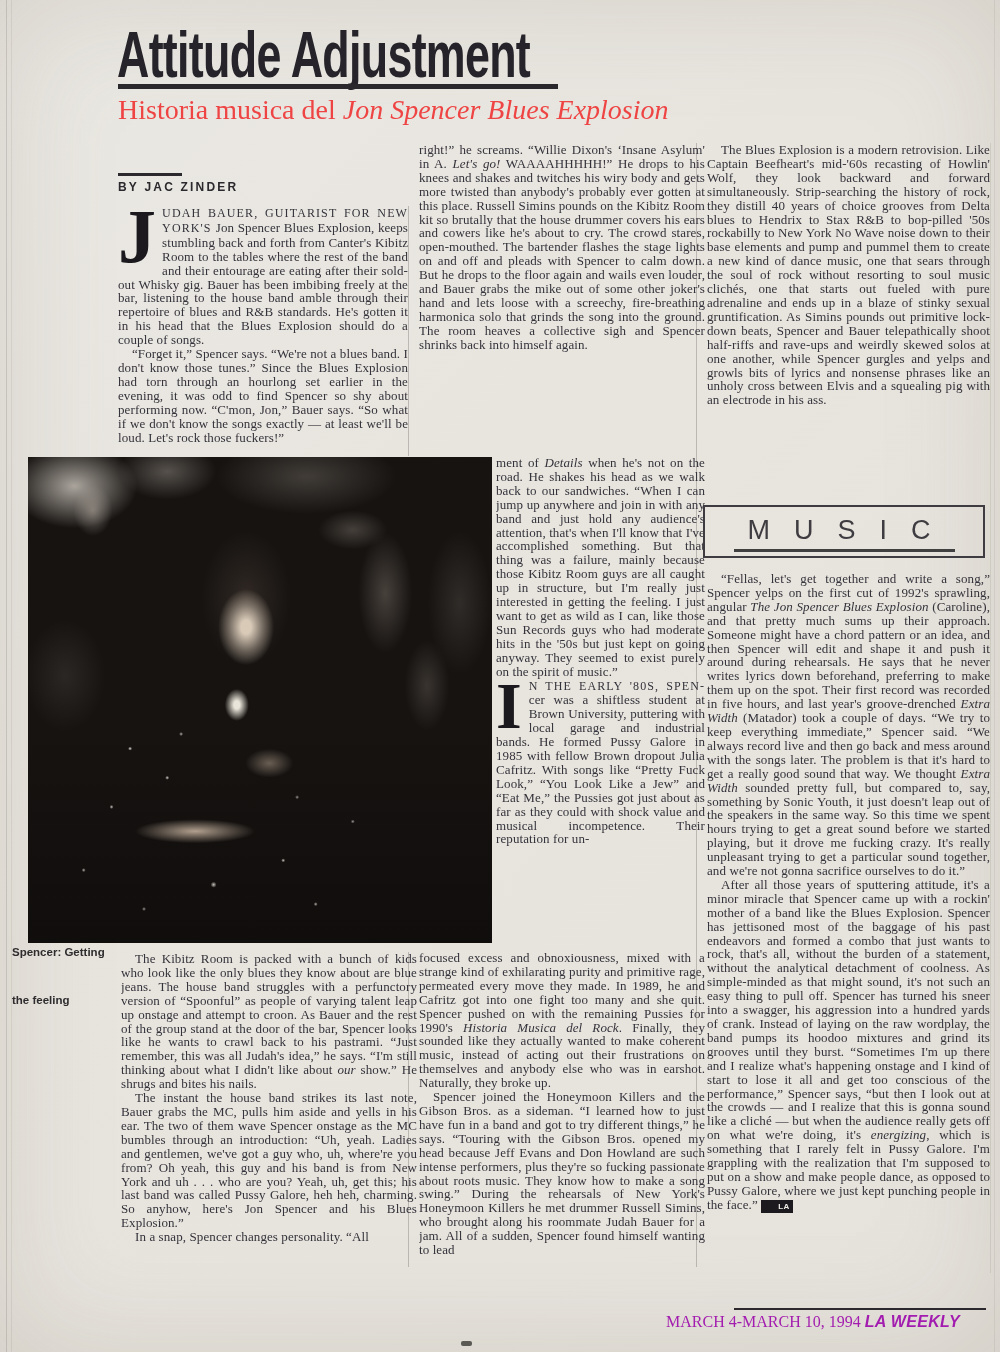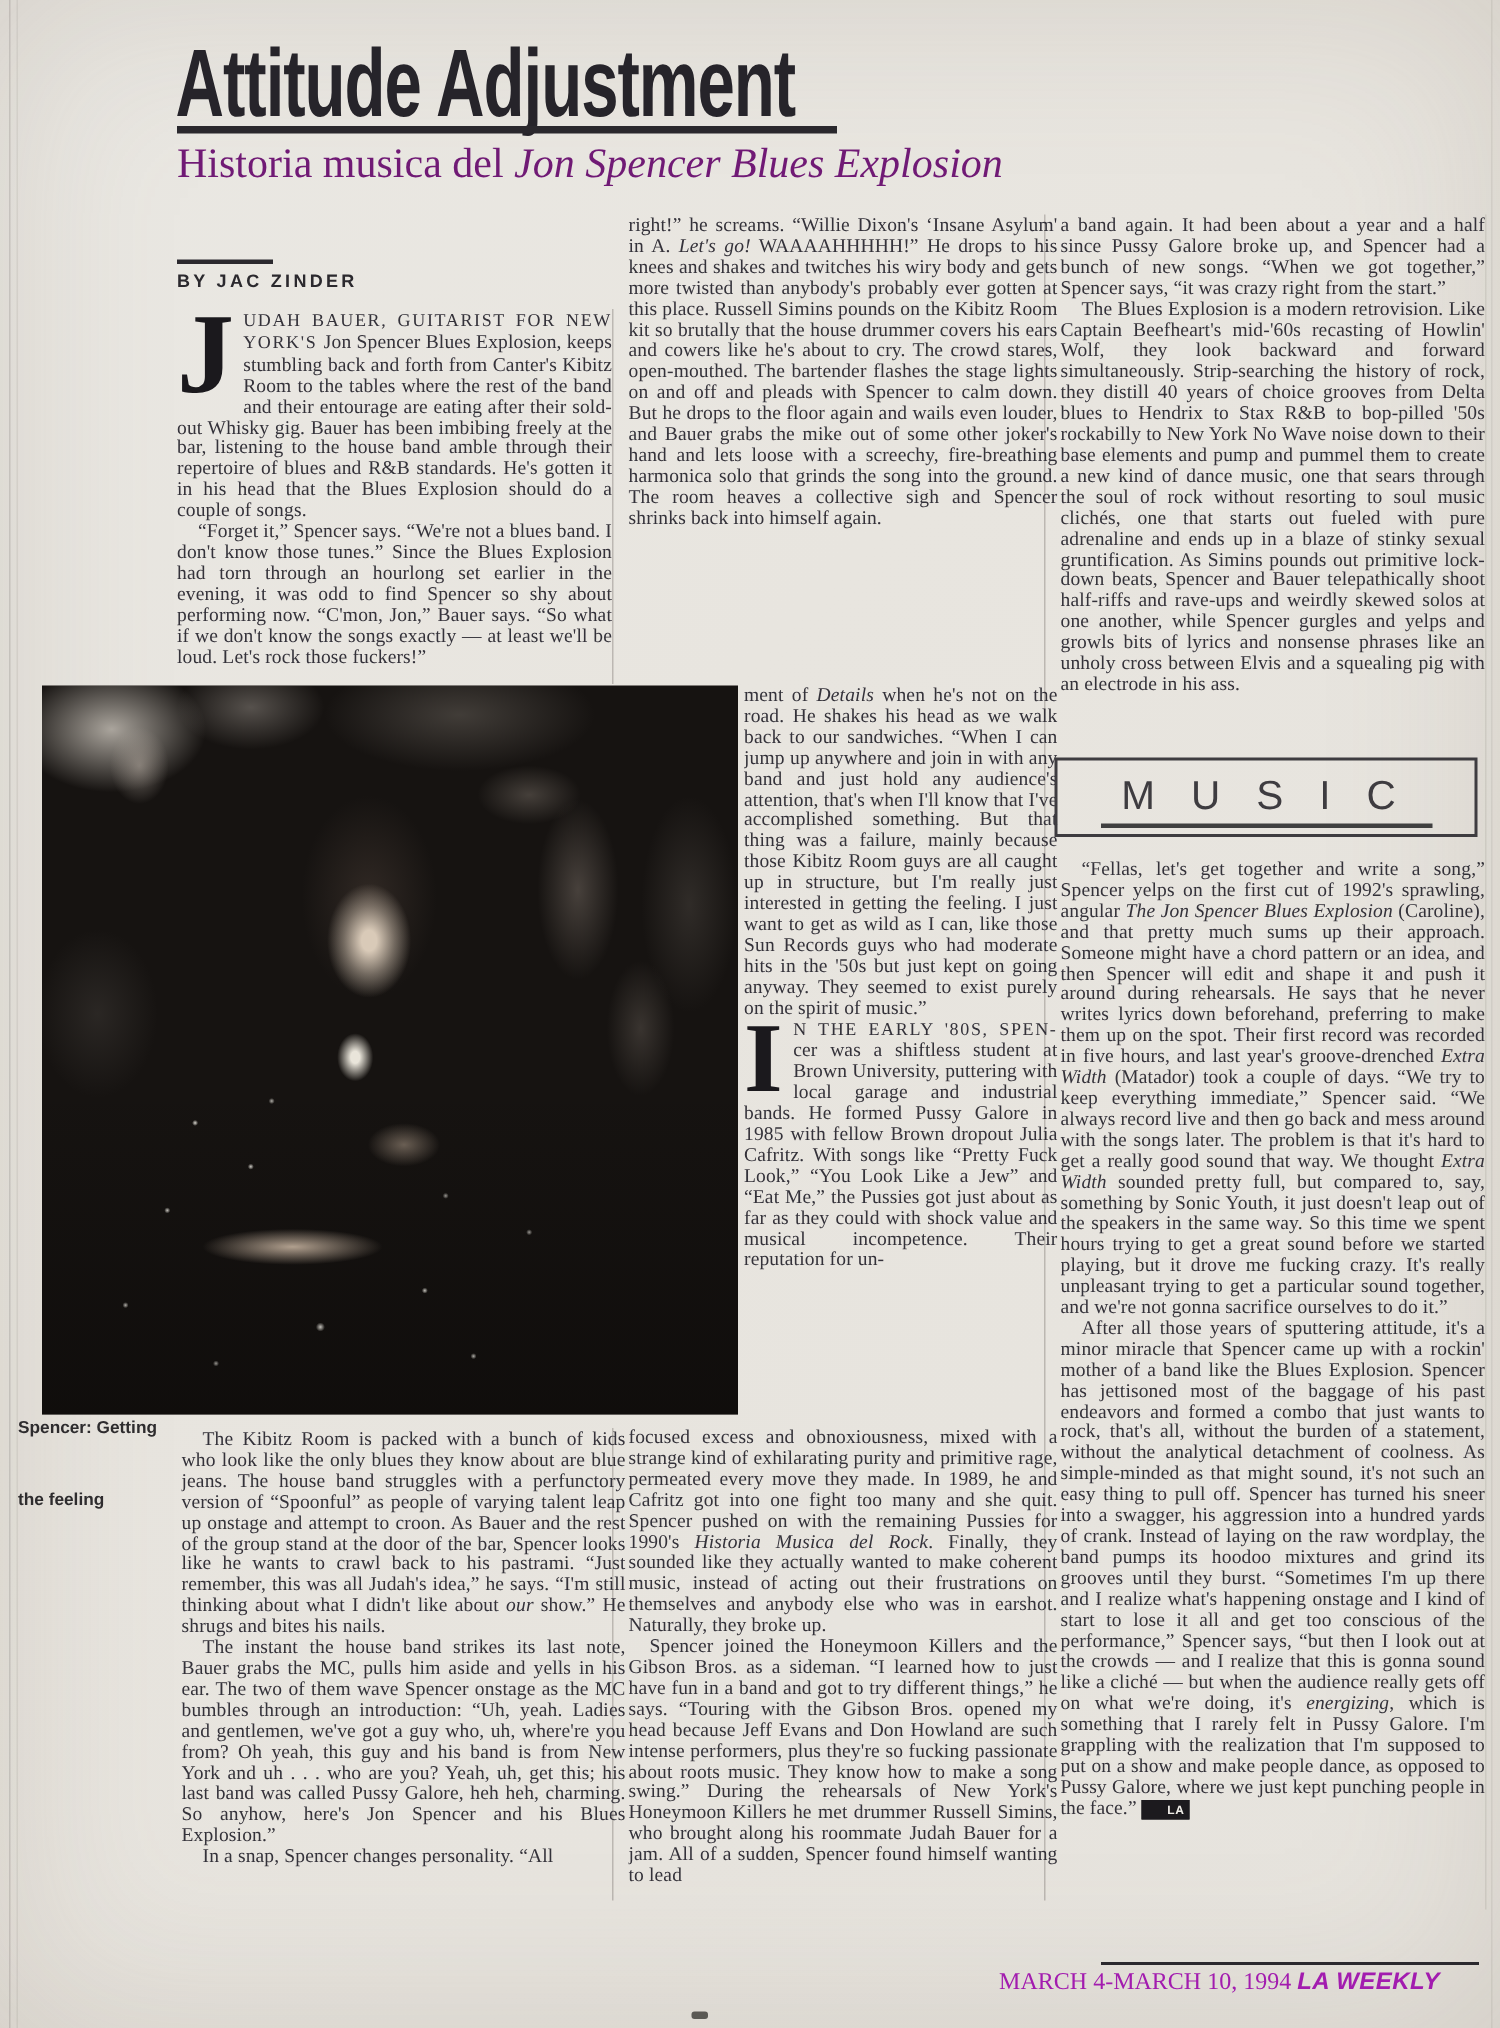--- a/index.html
+++ b/index.html
@@ -14,21 +14,21 @@
   .scanline.l2{background:rgba(40,38,35,.07);}
   .vrule{position:absolute;width:1px;background:rgba(60,55,50,.26);}
   .vrule.faint{background:rgba(60,55,50,.10);}
 
   
   .title{position:absolute;left:117px;top:18px;
     font-family:"Liberation Sans", sans-serif;font-weight:700;font-size:64px;
     letter-spacing:-1px;color:#26242a;transform:scaleX(.70);transform-origin:left top;
     white-space:nowrap;}
   .title-rule{position:absolute;left:118px;top:84px;width:440px;height:5px;background:#2a282d;}
-  .subtitle{position:absolute;left:118px;top:94px;font-size:28px;color:#701a75;white-space:nowrap;}
+  .subtitle{position:absolute;left:118px;top:94px;font-size:28px;color:#ef4444;white-space:nowrap;}
   .subtitle .it{font-style:italic;}
   .byline-rule{position:absolute;left:118px;top:173px;width:64px;height:2.5px;background:#2b292e;}
   .byline{position:absolute;left:118px;top:180px;font-family:"Liberation Sans", sans-serif;
     font-weight:700;font-size:12px;letter-spacing:2.2px;color:#2b292e;}
 
   
   .region{position:absolute;overflow:hidden;text-align:justify;
     font-size:13px;line-height:13.9px;letter-spacing:.1px;}
   .region p{margin:0;}
   .region p.indent{text-indent:14px;}
@@ -146,21 +146,20 @@
 <div class="region" id="col2-mid">
   <p><span><span>ment of </span><span class="s-i">Details</span><span> when he's not on the road. He shakes his head as we walk back to our sandwiches. “When I can jump up anywhere and join in with any band and just hold any audience's attention, that's when I'll know that I've accomplished something. But that thing was a failure, mainly because those Kibitz Room guys are all caught up in structure, but I'm really just interested in getting the feeling. I just want to get as wild as I can, like those Sun Records guys who had moderate hits in the '50s but just kept on going anyway. They seemed to exist purely on the spirit of music.”</span></span></p>
   <p><span class="dropcap ic">I</span><span><span class="s-caps">N THE EARLY '80S, SPEN-</span><span>cer was a shiftless student at Brown University, puttering with local garage and industrial bands. He formed Pussy Galore in 1985 with fellow Brown dropout Julia Cafritz. With songs like “Pretty Fuck Look,” “You Look Like a Jew” and “Eat Me,” the Pussies got just about as far as they could with shock value and musical incompetence. Their reputation for un-</span></span></p>
 </div>
 <div class="region" id="col2-bottom">
   <p><span><span>focused excess and obnoxiousness, mixed with a strange kind of exhilarating purity and primitive rage, permeated every move they made. In 1989, he and Cafritz got into one fight too many and she quit. Spencer pushed on with the remaining Pussies for 1990's </span><span class="s-i">Historia Musica del Rock</span><span>. Finally, they sounded like they actually wanted to make coherent music, instead of acting out their frustrations on themselves and anybody else who was in earshot. Naturally, they broke up.</span></span></p>
   <p class="indent"><span><span>Spencer joined the Honeymoon Killers and the Gibson Bros. as a sideman. “I learned how to just have fun in a band and got to try different things,” he says. “Touring with the Gibson Bros. opened my head because Jeff Evans and Don Howland are such intense performers, plus they're so fucking passionate about roots music. They know how to make a song swing.” During the rehearsals of New York's Honeymoon Killers he met drummer Russell Simins, who brought along his roommate Judah Bauer for a jam. All of a sudden, Spencer found himself wanting to lead</span></span></p>
 </div>
 
 <div class="region" id="col3-top">
-  <p><span><span>a band again. It had been about a year and a half since Pussy Galore broke up, and Spencer had a bunch of new songs. “When we got together,” Spencer says, “it was crazy right from the start.”</span></span></p>
   <p class="indent"><span><span>The Blues Explosion is a modern retrovision. Like Captain Beefheart's mid-'60s recasting of Howlin' Wolf, they look backward and forward simultaneously. Strip-searching the history of rock, they distill 40 years of choice grooves from Delta blues to Hendrix to Stax R&amp;B to bop-pilled '50s rockabilly to New York No Wave noise down to their base elements and pump and pummel them to create a new kind of dance music, one that sears through the soul of rock without resorting to soul music clichés, one that starts out fueled with pure adrenaline and ends up in a blaze of stinky sexual gruntification. As Simins pounds out primitive lock-down beats, Spencer and Bauer telepathically shoot half-riffs and rave-ups and weirdly skewed solos at one another, while Spencer gurgles and yelps and growls bits of lyrics and nonsense phrases like an unholy cross between Elvis and a squealing pig with an electrode in his ass.</span></span></p>
 </div>
 
 <div class="music-box">
   <div class="music-inner">MUSIC</div>
 </div>
 
 <div class="region" id="col3-main">
   <p class="indent"><span><span>“Fellas, let's get together and write a song,” Spencer yelps on the first cut of 1992's sprawling, angular </span><span class="s-i">The Jon Spencer Blues Explosion</span><span> (Caroline), and that pretty much sums up their approach. Someone might have a chord pattern or an idea, and then Spencer will edit and shape it and push it around during rehearsals. He says that he never writes lyrics down beforehand, preferring to make them up on the spot. Their first record was recorded in five hours, and last year's groove-drenched </span><span class="s-i">Extra Width</span><span> (Matador) took a couple of days. “We try to keep everything immediate,” Spencer said. “We always record live and then go back and mess around with the songs later. The problem is that it's hard to get a really good sound that way. We thought </span><span class="s-i">Extra Width</span><span> sounded pretty full, but compared to, say, something by Sonic Youth, it just doesn't leap out of the speakers in the same way. So this time we spent hours trying to get a great sound before we started playing, but it drove me fucking crazy. It's really unpleasant trying to get a particular sound together, and we're not gonna sacrifice ourselves to do it.”</span></span></p>
   <p class="indent"><span><span>After all those years of sputtering attitude, it's a minor miracle that Spencer came up with a rockin' mother of a band like the Blues Explosion. Spencer has jettisoned most of the baggage of his past endeavors and formed a combo that just wants to rock, that's all, without the burden of a statement, without the analytical detachment of coolness. As simple-minded as that might sound, it's not such an easy thing to pull off. Spencer has turned his sneer into a swagger, his aggression into a hundred yards of crank. Instead of laying on the raw wordplay, the band pumps its hoodoo mixtures and grind its grooves until they burst. “Sometimes I'm up there and I realize what's happening onstage and I kind of start to lose it all and get too conscious of the performance,” Spencer says, “but then I look out at the crowds — and I realize that this is gonna sound like a cliché — but when the audience really gets off on what we're doing, it's </span><span class="s-i">energizing</span><span>, which is something that I rarely felt in Pussy Galore. I'm grappling with the realization that I'm supposed to put on a show and make people dance, as opposed to Pussy Galore, where we just kept punching people in the face.” </span></span><span class="endmark">LA</span></p>

